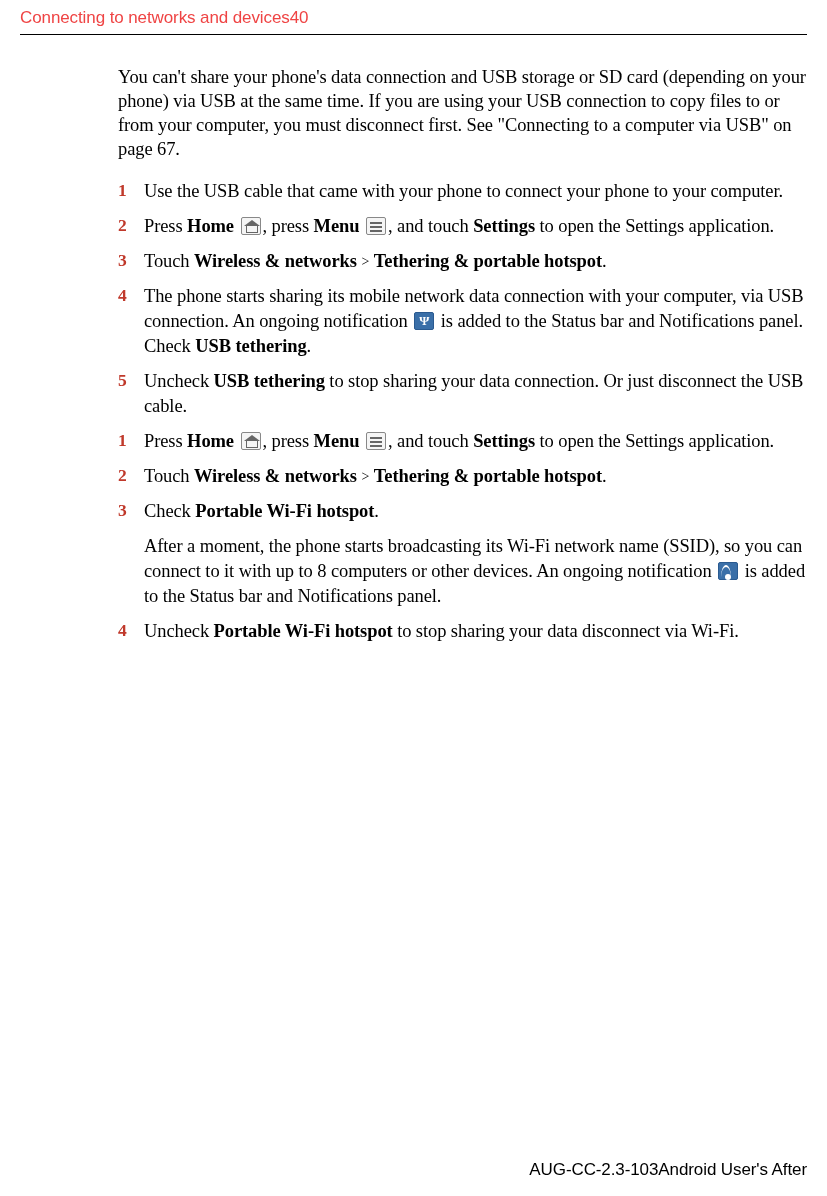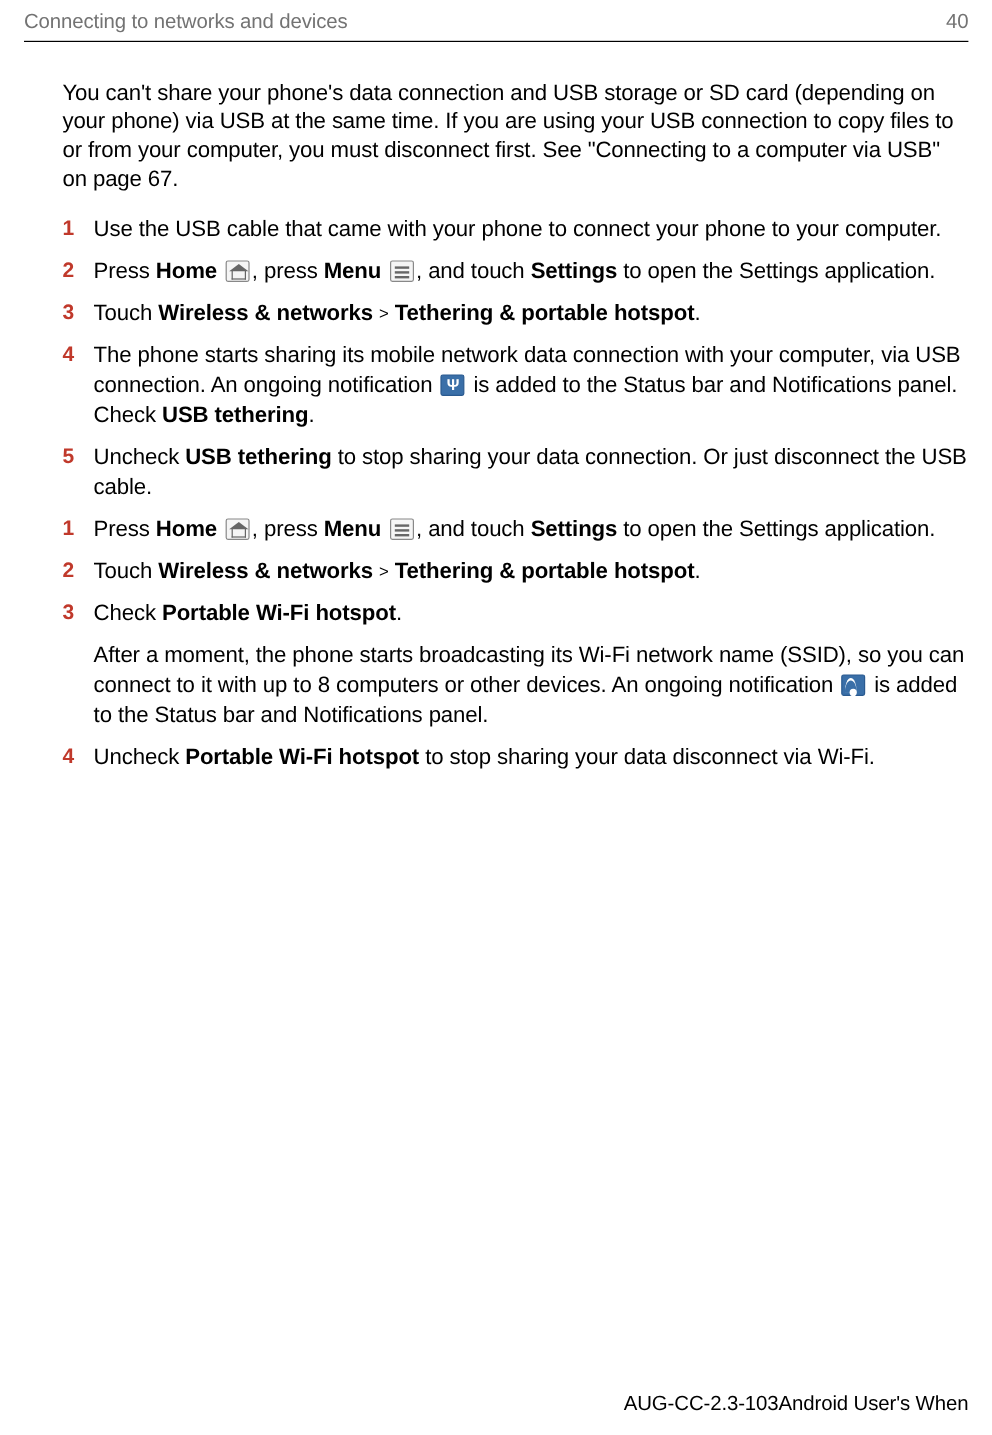--- a/index.html
+++ b/index.html
@@ -7,33 +7,33 @@
     width: 827px;
     height: 1196px;
     background: #fff;
     font-family: "Helvetica Neue", Helvetica, Arial, sans-serif;
     color: #000;
     position: relative;
     letter-spacing: -0.1px;
   }
   .header {
     display: flex;
-    justify-content: space-between;
     align-items: baseline;
     padding: 8px 20px 0 20px;
     font-size: 17px;
-    color: #737373;
+    color: #ef4444;
   }
   .header-line {
     border: none;
     border-top: 1px solid #000;
     margin: 6px 20px 0 20px;
   }
   .content {
-    padding: 30px 20px 0 52px;
+    padding: 30px 20px 0 118px;
+    font-family: Liberation Serif, serif;
   }
   .intro {
     font-size: 18.5px;
     line-height: 1.3;
     margin-bottom: 18px;
   }
   ol.steps { list-style: none; }
   ol.steps > li {
     position: relative;
     padding-left: 26px;
@@ -218,14 +218,14 @@
       <div class="step-body">
         <span>Uncheck </span><b>Portable Wi-Fi hotspot</b><span> to stop sharing your data disconnect via Wi-Fi.</span>
       </div>
     </li>
   </ol>
 
 </div>
 
 <div class="footer">
   <span>AUG-CC-2.3-103</span>
-  <span>Android User's When</span>
+  <span>Android User's After</span>
 </div>
 
 </body></html>

